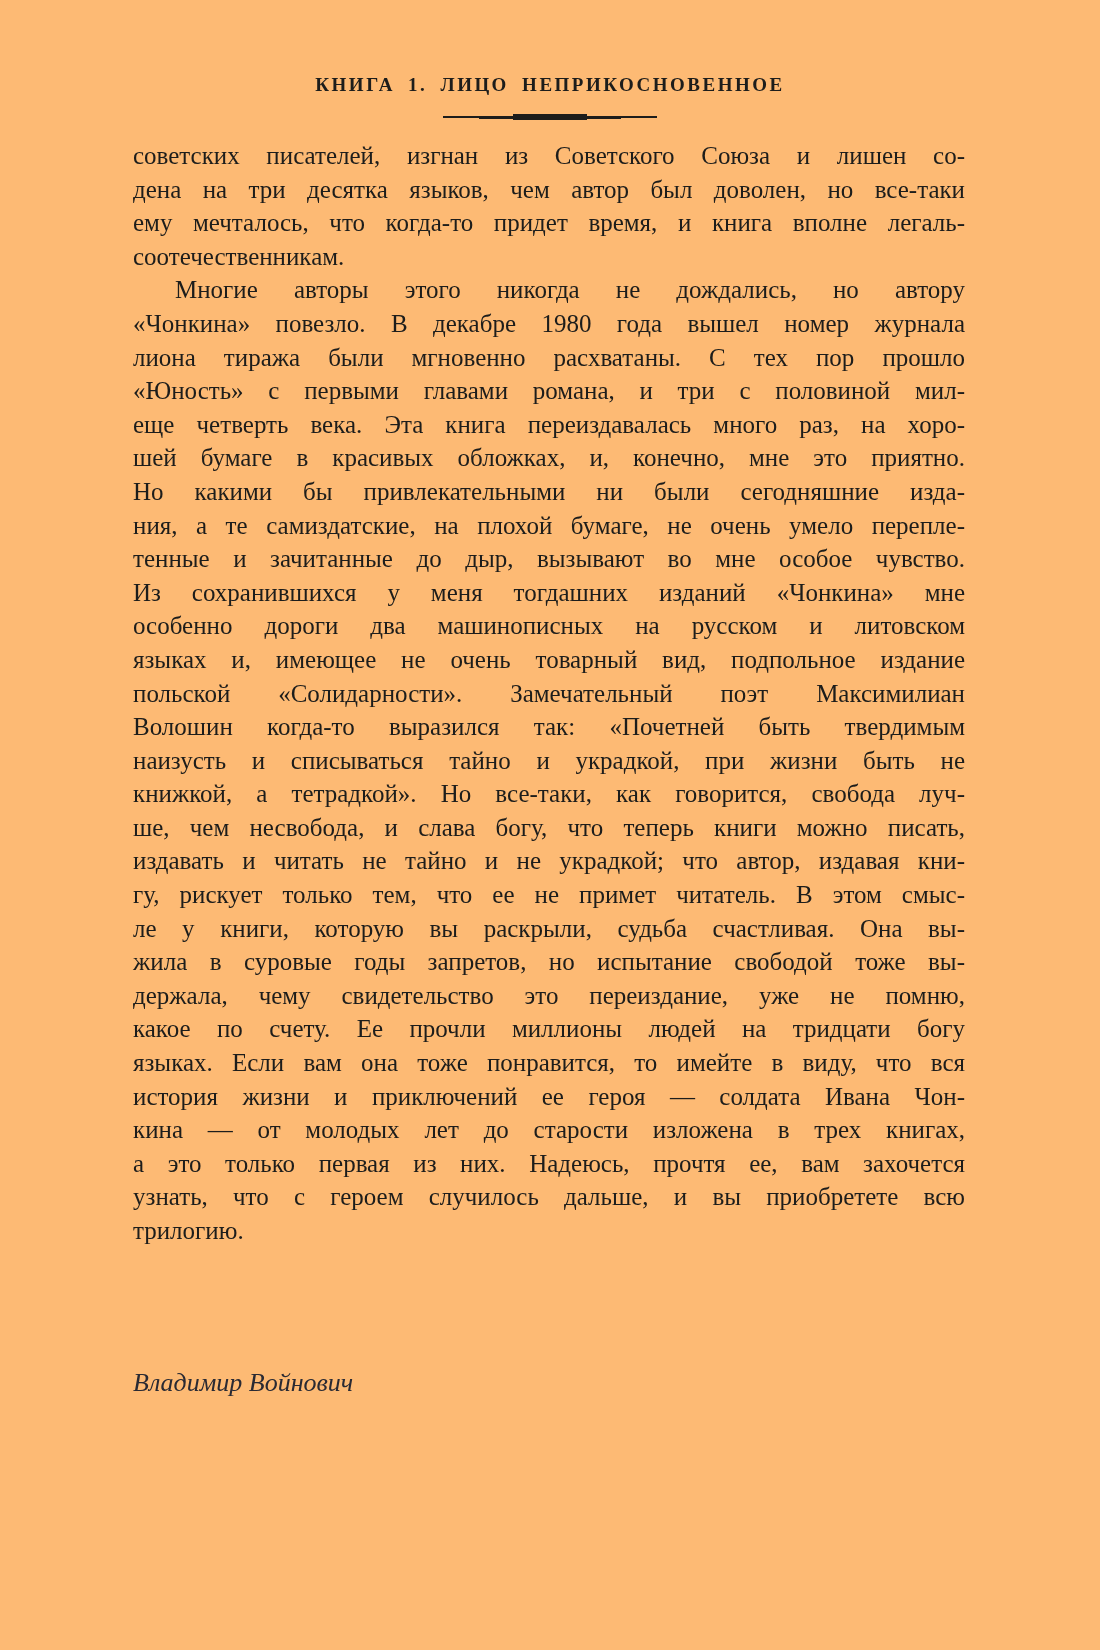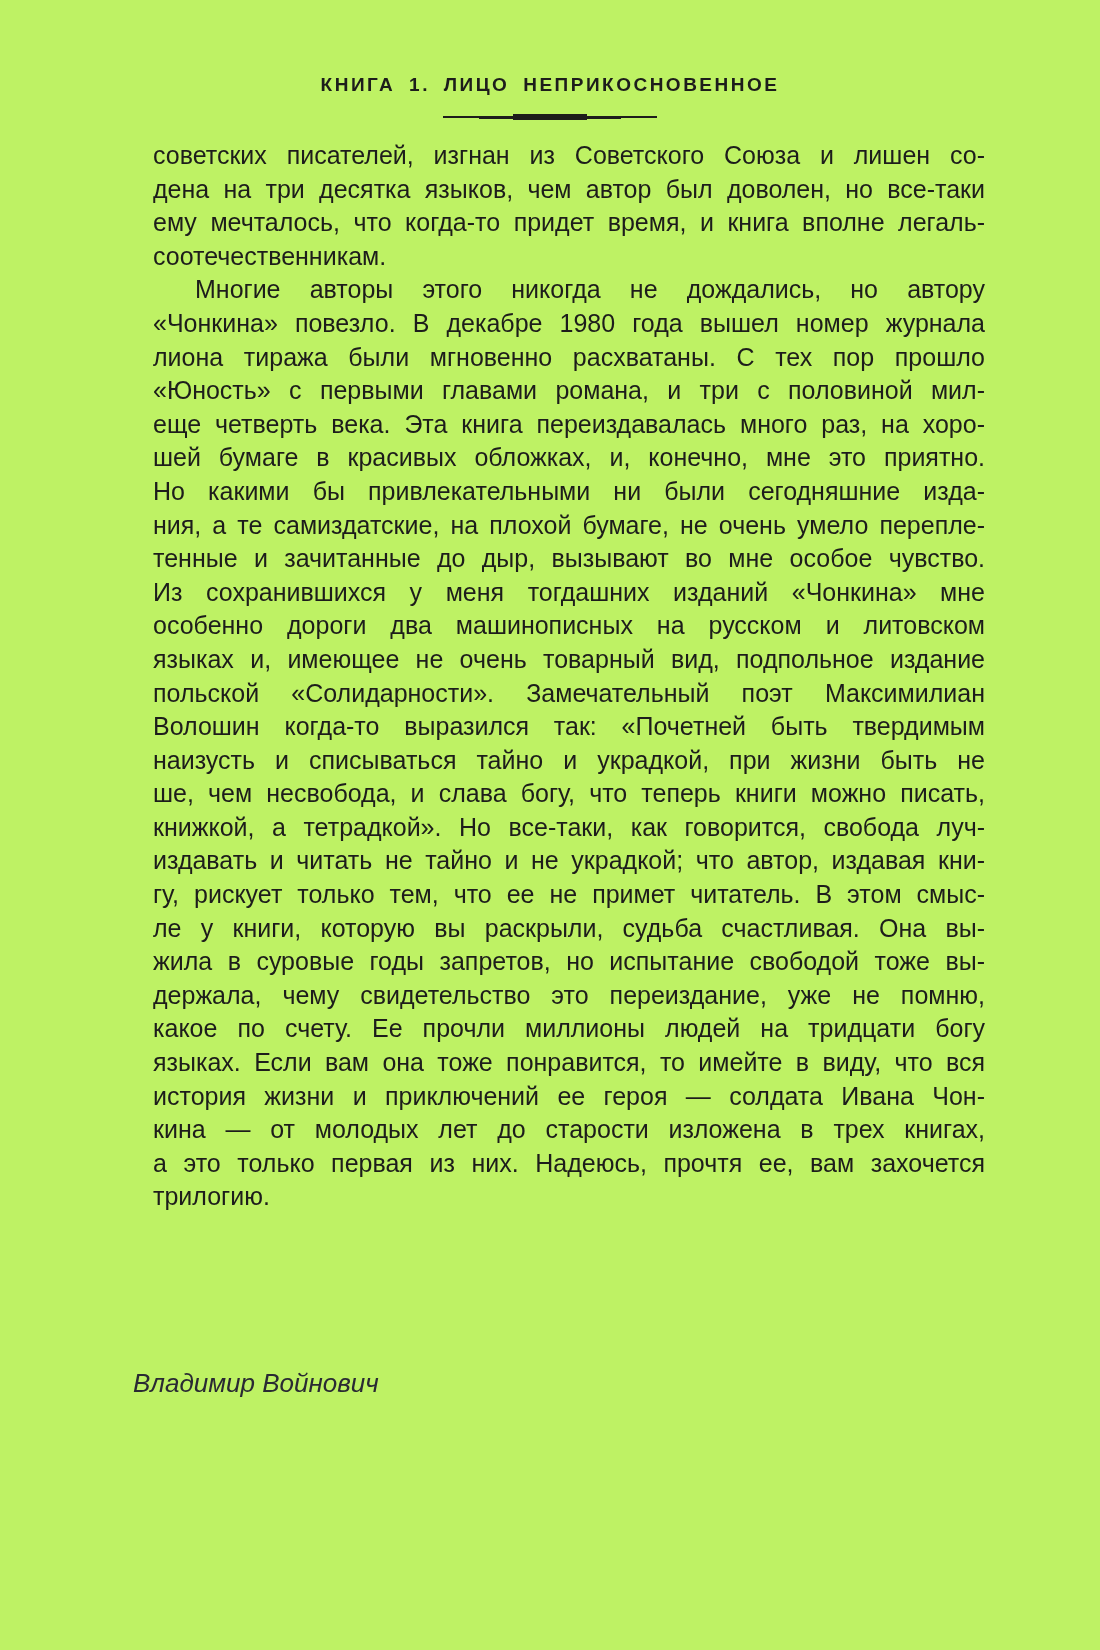--- a/index.html
+++ b/index.html
@@ -5,23 +5,23 @@
   html, body {
     margin: 0;
     padding: 0;
     background: #e8e8e8;
   }
   .page {
     position: relative;
     width: 1100px;
     height: 1650px;
     margin: 0 auto;
-    background: #bef264;
+    background: #fdba74;
     color: #1d1d1b;
-    font-family: Liberation Sans, sans-serif;
+    font-family: Liberation Serif, serif;
     overflow: hidden;
   }
   .running-head {
     position: absolute;
     top: 74px;
     left: 0;
     width: 100%;
     text-align: center;
     font-size: 19px;
     font-weight: bold;
@@ -43,21 +43,20 @@
   .divider .seg.thin   { width: 36px; height: 1.5px; }
   .divider .seg.mid    { width: 34px; height: 3px; }
   .divider .seg.thick  { width: 74px; height: 6px; }
   .body-text {
     position: absolute;
     top: 139px;
     left: 133px;
     width: 832px;
     font-size: 25px;
     line-height: 33.6px;
-    margin-left: 20px;
   }
   .line {
     text-align: justify;
     text-align-last: justify;
     white-space: nowrap;
   }
   .line.last {
     text-align-last: left;
   }
   .line.indent {
@@ -105,31 +104,32 @@
         <div class="line">шей бумаге в красивых обложках, и, конечно, мне это приятно.</div>
         <div class="line">Но какими бы привлекательными ни были сегодняшние изда-</div>
         <div class="line">ния, а те самиздатские, на плохой бумаге, не очень умело перепле-</div>
         <div class="line">тенные и зачитанные до дыр, вызывают во мне особое чувство.</div>
         <div class="line">Из сохранившихся у меня тогдашних изданий «Чонкина» мне</div>
         <div class="line">особенно дороги два машинописных на русском и литовском</div>
         <div class="line">языках и, имеющее не очень товарный вид, подпольное издание</div>
         <div class="line">польской «Солидарности». Замечательный поэт Максимилиан</div>
         <div class="line">Волошин когда-то выразился так: «Почетней быть твердимым</div>
         <div class="line">наизусть и списываться тайно и украдкой, при жизни быть не</div>
+        <div class="line">книжкой, а тетрадкой». Но все-таки, как говорится, свобода луч-</div>
         <div class="line">ше, чем несвобода, и слава богу, что теперь книги можно писать,</div>
-        <div class="line">книжкой, а тетрадкой». Но все-таки, как говорится, свобода луч-</div>
         <div class="line">издавать и читать не тайно и не украдкой; что автор, издавая кни-</div>
         <div class="line">гу, рискует только тем, что ее не примет читатель. В этом смыс-</div>
         <div class="line">ле у книги, которую вы раскрыли, судьба счастливая. Она вы-</div>
         <div class="line">жила в суровые годы запретов, но испытание свободой тоже вы-</div>
         <div class="line">держала, чему свидетельство это переиздание, уже не помню,</div>
         <div class="line">какое по счету. Ее прочли миллионы людей на тридцати богу</div>
         <div class="line">языках. Если вам она тоже понравится, то имейте в виду, что вся</div>
         <div class="line">история жизни и приключений ее героя — солдата Ивана Чон-</div>
         <div class="line">кина — от молодых лет до старости изложена в трех книгах,</div>
         <div class="line">а это только первая из них. Надеюсь, прочтя ее, вам захочется</div>
+        <div class="line">узнать, что с героем случилось дальше, и вы приобретете всю</div>
         <div class="line last">трилогию.</div>
       </div>
     </div>
 
   <div class="signature">Владимир Войнович</div>
 
 </div>
 
 </body></html>

